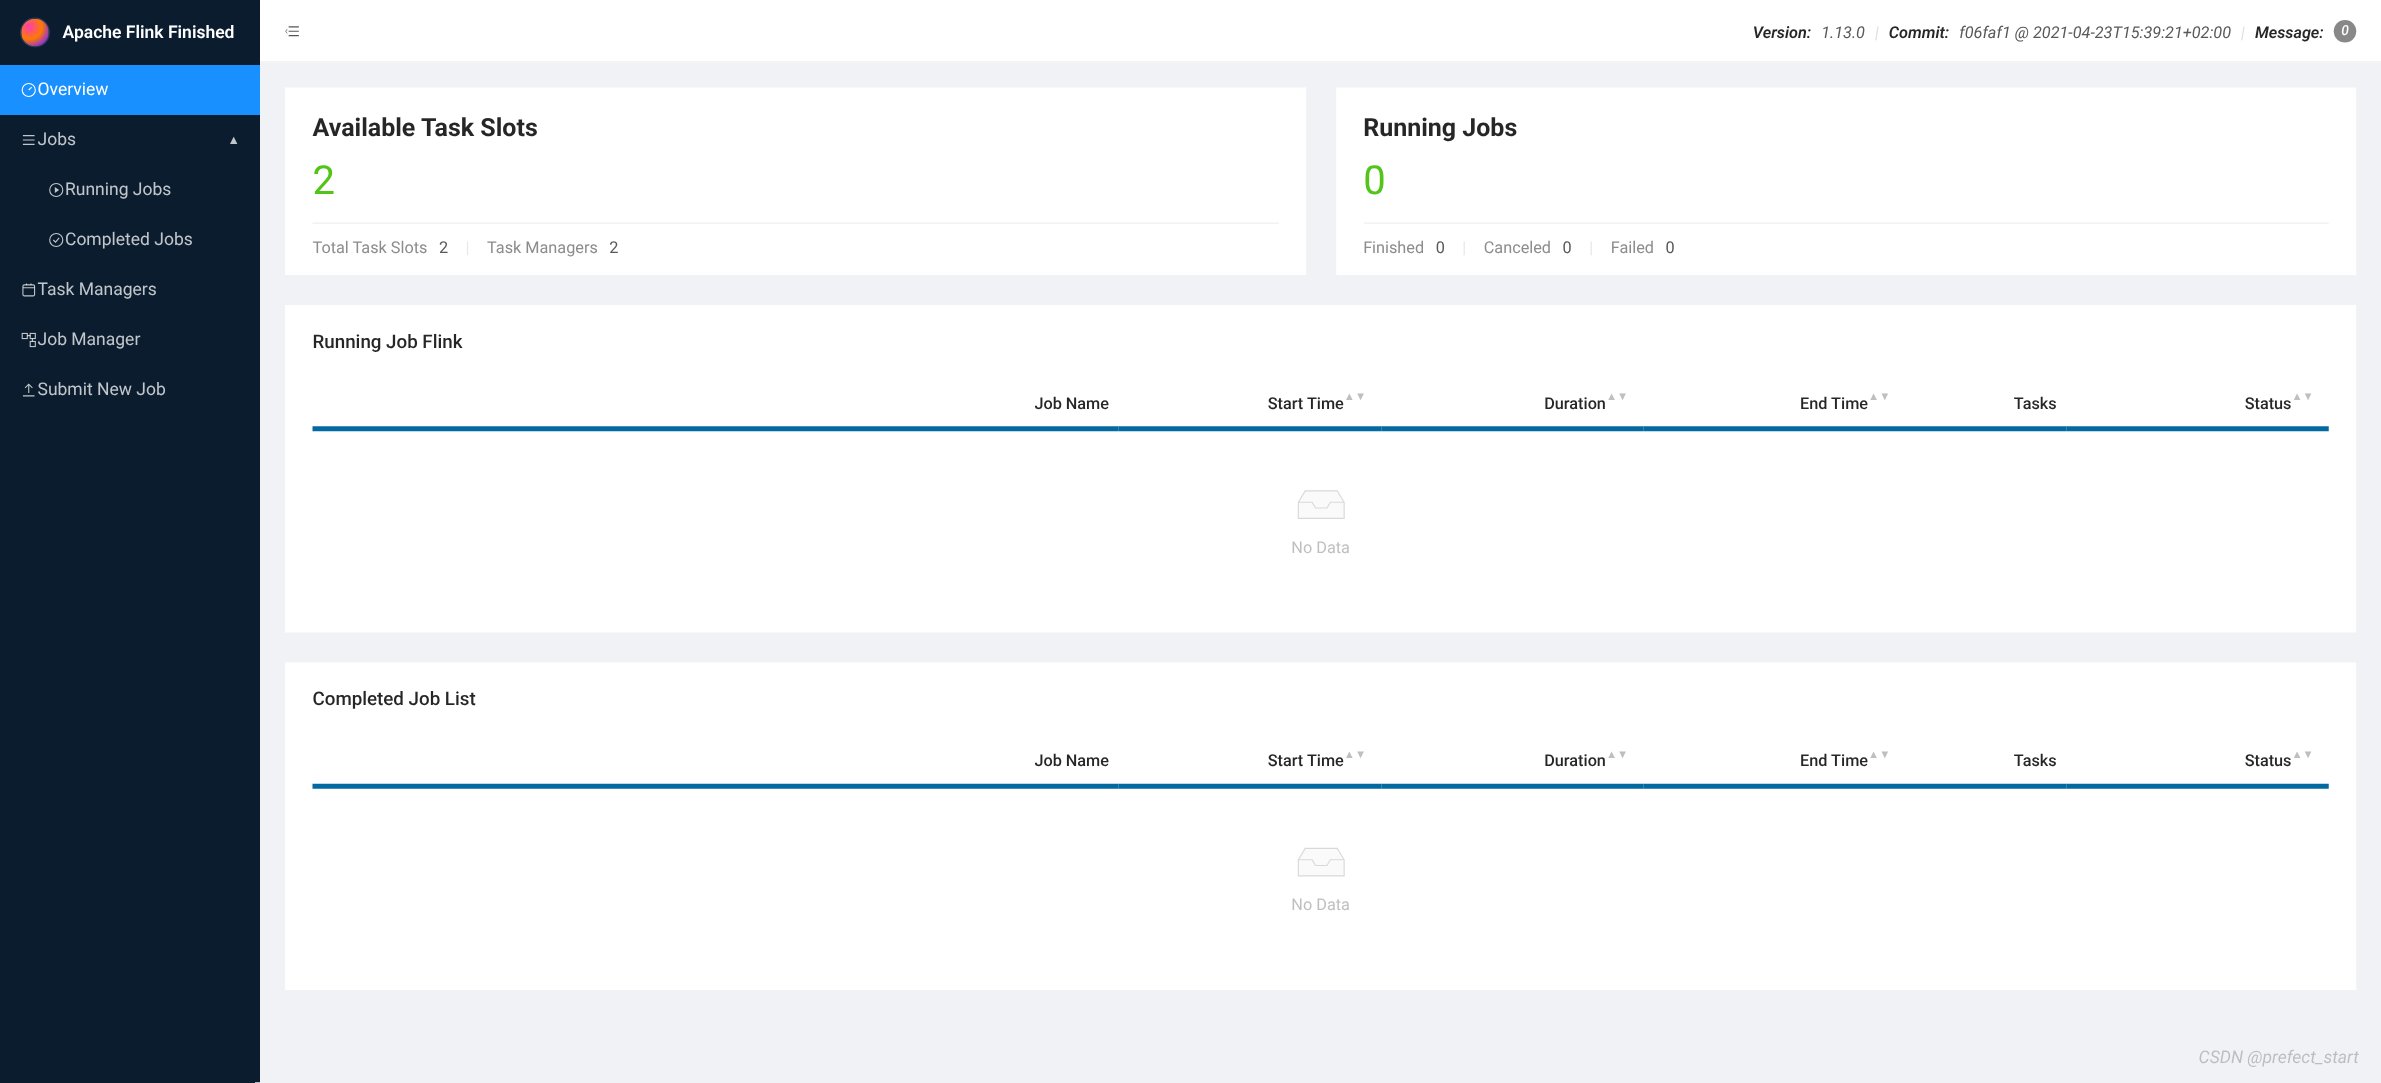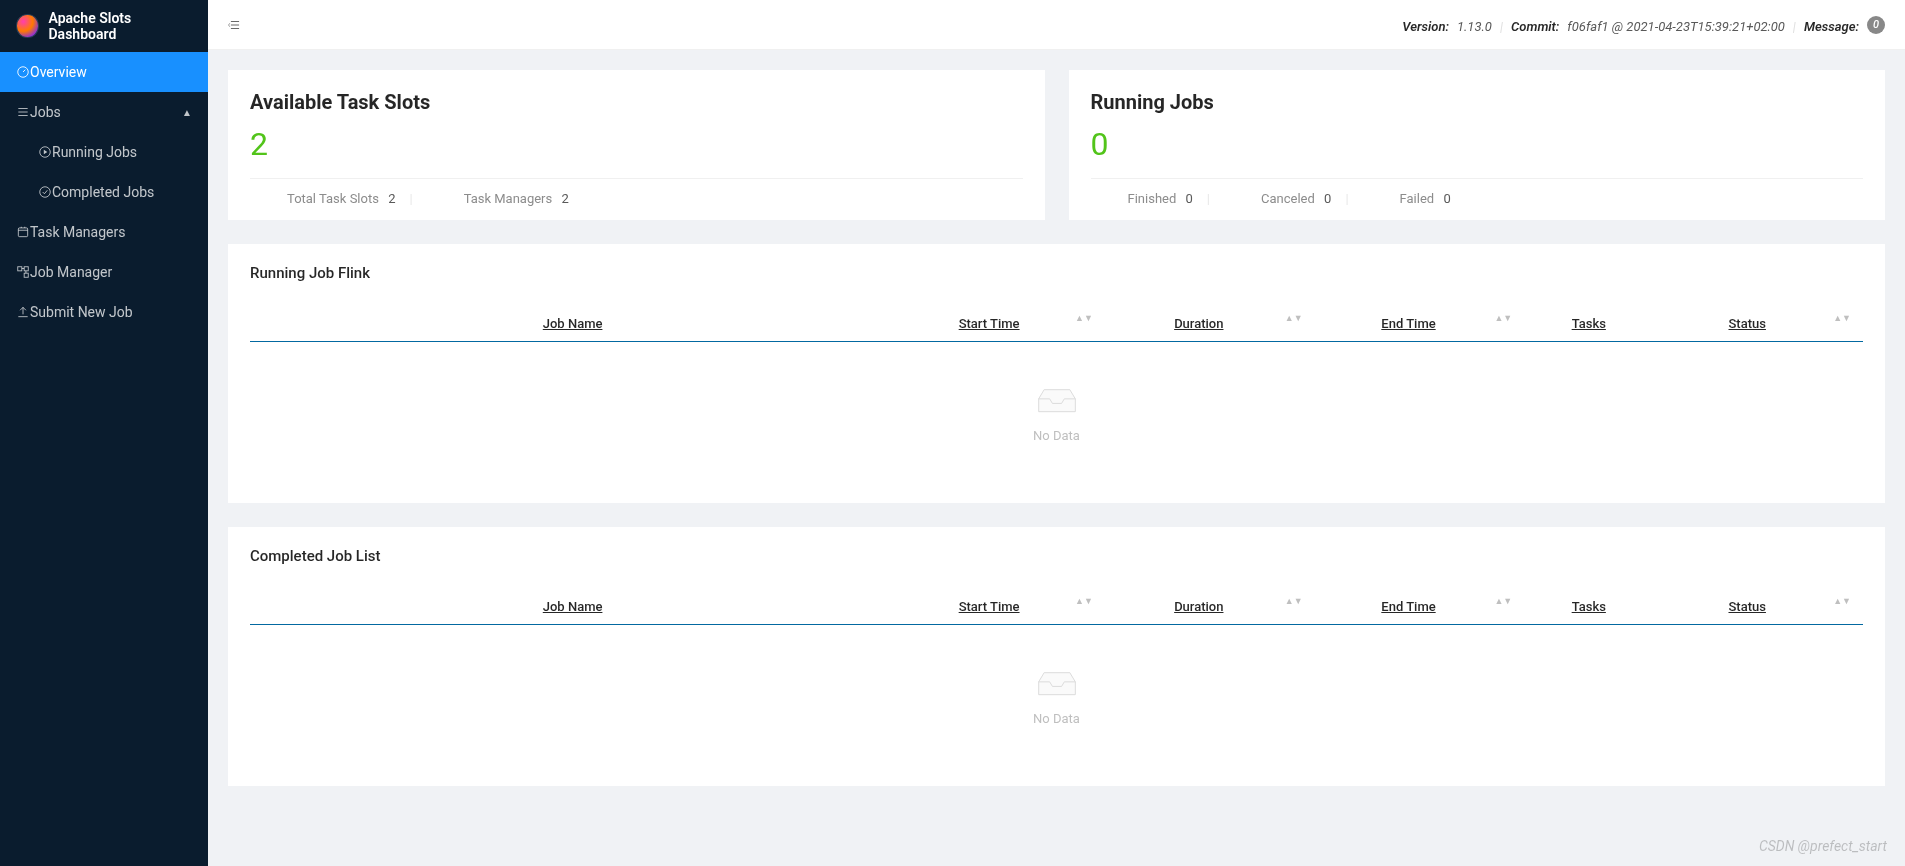--- a/index.html
+++ b/index.html
@@ -90,40 +90,39 @@
   .card-footer {
     margin-top:18px;
     padding-top:12px;
     border-top:1px solid #f0f0f0;
     font-size:13px;
     color:#8c8c8c;
     display:flex;
     gap:14px;
     align-items:center;
   }
-  .cf-item { color:#8c8c8c;margin-left:37px; }
+  .cf-item { color:#8c8c8c; }
   .cf-item .v { color:#595959; margin-left:6px; }
   .cf-sep { color:#e8e8e8; }
 
   .list-section {
     background:#fff;
     margin-top:24px;
     padding:20px 22px 40px;
   }
   .list-title { font-size:15px; font-weight:500; margin-bottom:24px; }
   table.job-table { width:100%; border-collapse:collapse; }
   .job-table th {
-    text-align:center;
+    text-align:right;
     font-weight:500;
     color:rgba(0,0,0,0.85);
     padding:10px 8px;
-    border-bottom:1px solid #0369a1;
+    border-bottom:4px solid #0369a1;
     font-size:13px;
     position:relative;
-    text-decoration:underline;
   }
   .sort-caret {
     float:right;
     display:inline-flex;
     flex-direction:column;
     line-height:5px;
     color:#bfbfbf;
     font-size:9px;
     margin-right:4px;
   }
@@ -148,21 +147,21 @@
     font-style:italic;
     pointer-events:none;
   }
 </style>
 </head>
 <body>
 
 <aside class="sidebar">
   <div class="logo-row">
     <div class="logo-img"></div>
-    <div class="logo-text">Apache Slots Dashboard</div>
+    <div class="logo-text">Apache Flink Finished</div>
   </div>
   <ul class="menu">
     <li class="menu-item active">
       <span class="icon">
         <svg viewBox="0 0 24 24">
             <circle cx="12" cy="12" r="9"></circle>
             <path d="M12 12l4-4"></path>
           </svg>
       </span>
       <span>Overview</span>

